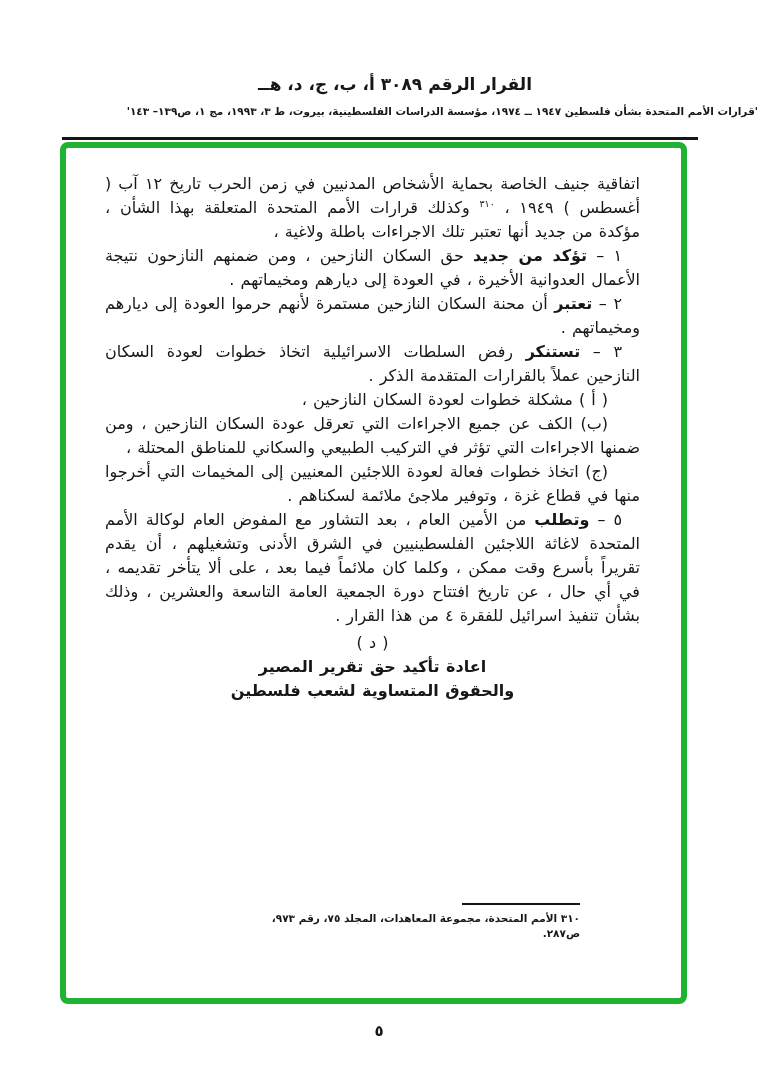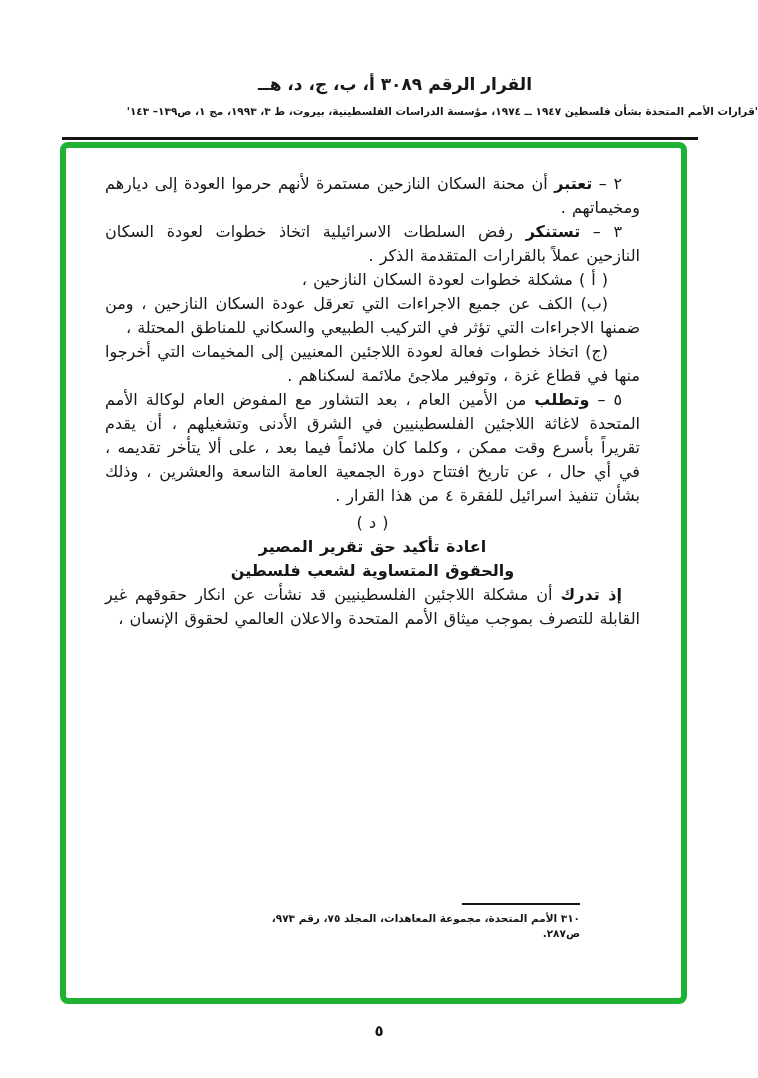--- a/index.html
+++ b/index.html
@@ -70,21 +70,27 @@
 <body>
 
 <div class="header-title">القرار الرقم ٣٠٨٩ أ، ب، ج، د، هــ</div>
 <div class="header-source">'قرارات الأمم المتحدة بشأن فلسطين ١٩٤٧ ــ ١٩٧٤، مؤسسة الدراسات الفلسطينية، بيروت، ط ٣، ١٩٩٣، مج ١، ص١٣٩– ١٤٣'</div>
 <div class="header-rule" style="background: rgb(21, 21, 21);"></div>
 
 <div class="green-box" style="border-color: rgb(31, 178, 51);"></div>
 
 <div class="text-col">
 
+  <p class="para"><span>اتفاقية جنيف الخاصة بحماية الأشخاص المدنيين في زمن الحرب تاريخ ١٢ آب ( أغسطس ) ١٩٤٩ ، </span><sup class="fnref">٣١٠</sup><span> وكذلك قرارات الأمم المتحدة المتعلقة بهذا الشأن ، مؤكدة من جديد أنها تعتبر تلك الاجراءات باطلة ولاغية ،</span></p>
 
+  <p class="para indent">
+    <span>١ –</span>
+    <b>تؤكد من جديد</b>
+    <span>حق السكان النازحين ، ومن ضمنهم النازحون نتيجة الأعمال العدوانية الأخيرة ، في العودة إلى ديارهم ومخيماتهم .</span>
+  </p>
 
   <p class="para indent">
     <span>٢ –</span>
     <b>تعتبر</b>
     <span>أن محنة السكان النازحين مستمرة لأنهم حرموا العودة إلى ديارهم ومخيماتهم .</span>
   </p>
 
   <p class="para indent">
     <span>٣ –</span>
     <b>تستنكر</b>
@@ -111,24 +117,20 @@
     <span>٥ –</span>
     <b>وتطلب</b>
     <span>من الأمين العام ، بعد التشاور مع المفوض العام لوكالة الأمم المتحدة لاغاثة اللاجئين الفلسطينيين في الشرق الأدنى وتشغيلهم ، أن يقدم تقريراً بأسرع وقت ممكن ، وكلما كان ملائماً فيما بعد ، على ألا يتأخر تقديمه ، في أي حال ، عن تاريخ افتتاح دورة الجمعية العامة التاسعة والعشرين ، وذلك بشأن تنفيذ اسرائيل للفقرة ٤ من هذا القرار .</span>
   </p>
 
   <p class="para center sect-marker">( د )</p>
   <p class="para center bold">اعادة تأكيد حق تقرير المصير</p>
   <p class="para center bold">والحقوق المتساوية لشعب فلسطين</p>
 
 
-  <p class="para indent">
-    <b>إذ تدرك</b>
-    <span>أن مشكلة اللاجئين الفلسطينيين قد نشأت عن انكار حقوقهم غير القابلة للتصرف بموجب ميثاق الأمم المتحدة والاعلان العالمي لحقوق الإنسان ،</span>
-  </p>
 
 </div>
 
 <div class="footnote">
   <div class="footnote-rule" style="background: rgb(21, 21, 21);"></div>
   <span>٣١٠</span>
   <span>الأمم المتحدة، مجموعة المعاهدات، المجلد ٧٥، رقم ٩٧٣، ص٢٨٧.</span>
 </div>
 
 <div class="page-number">٥</div>

